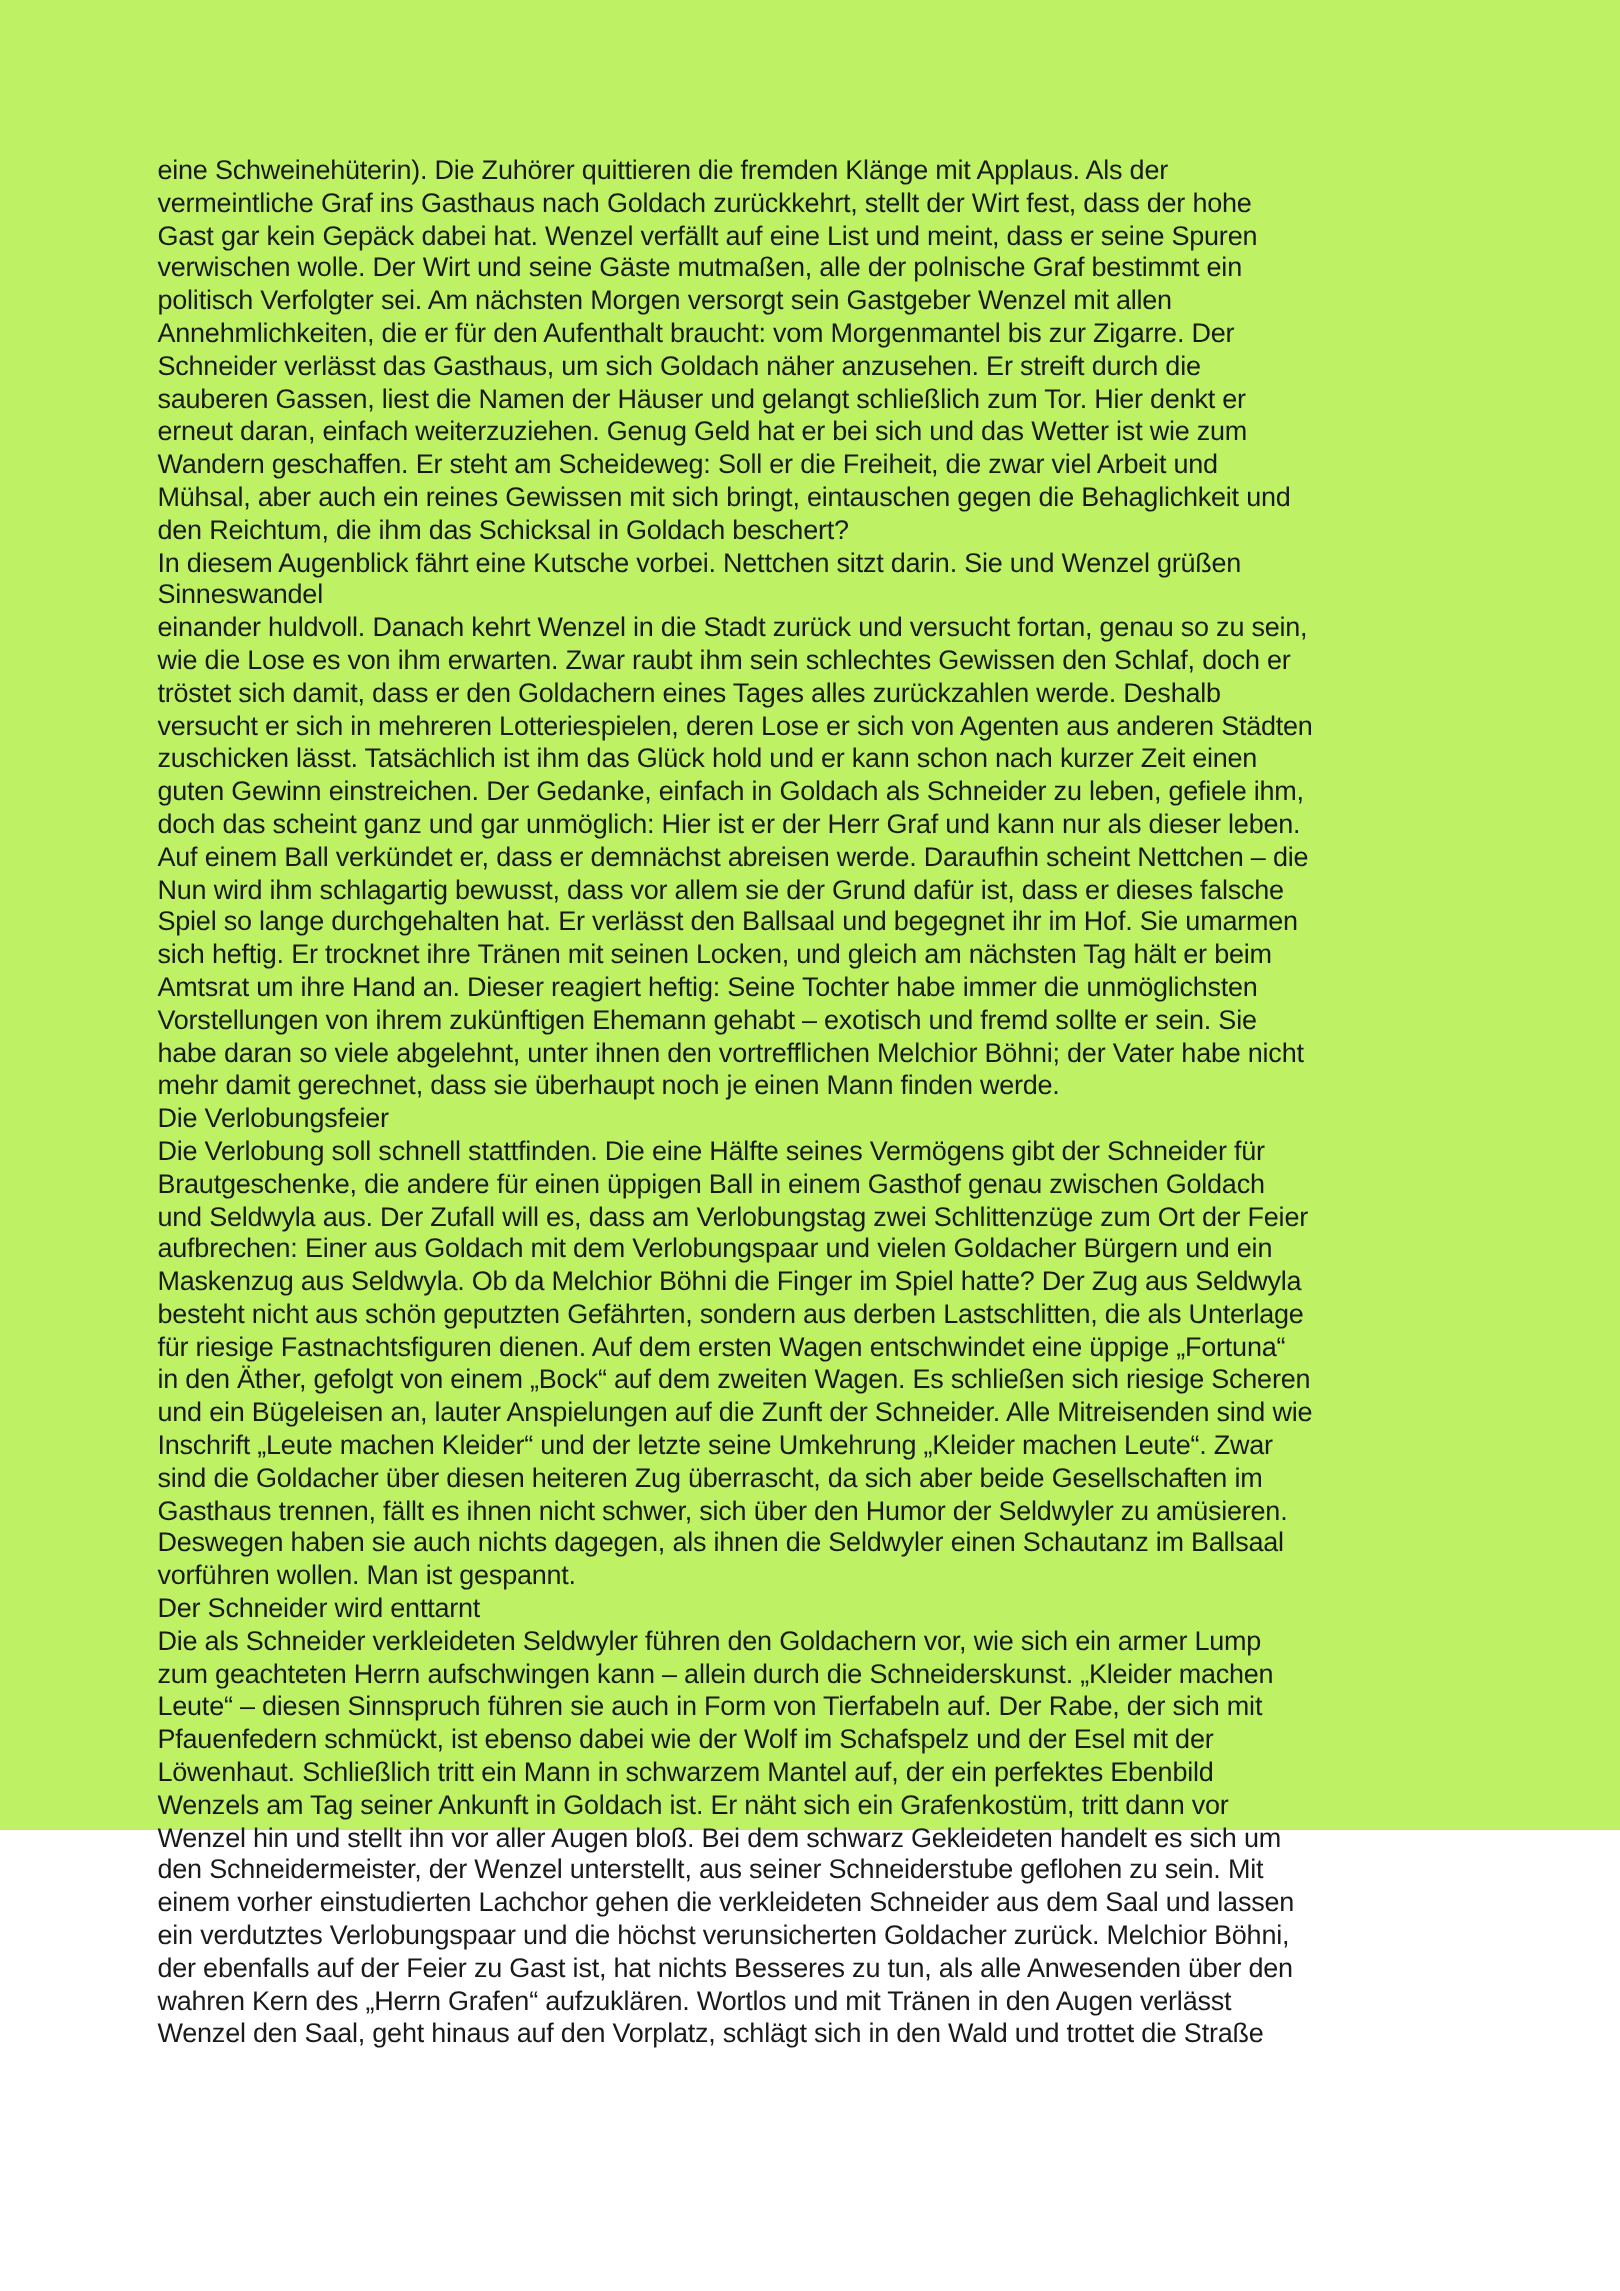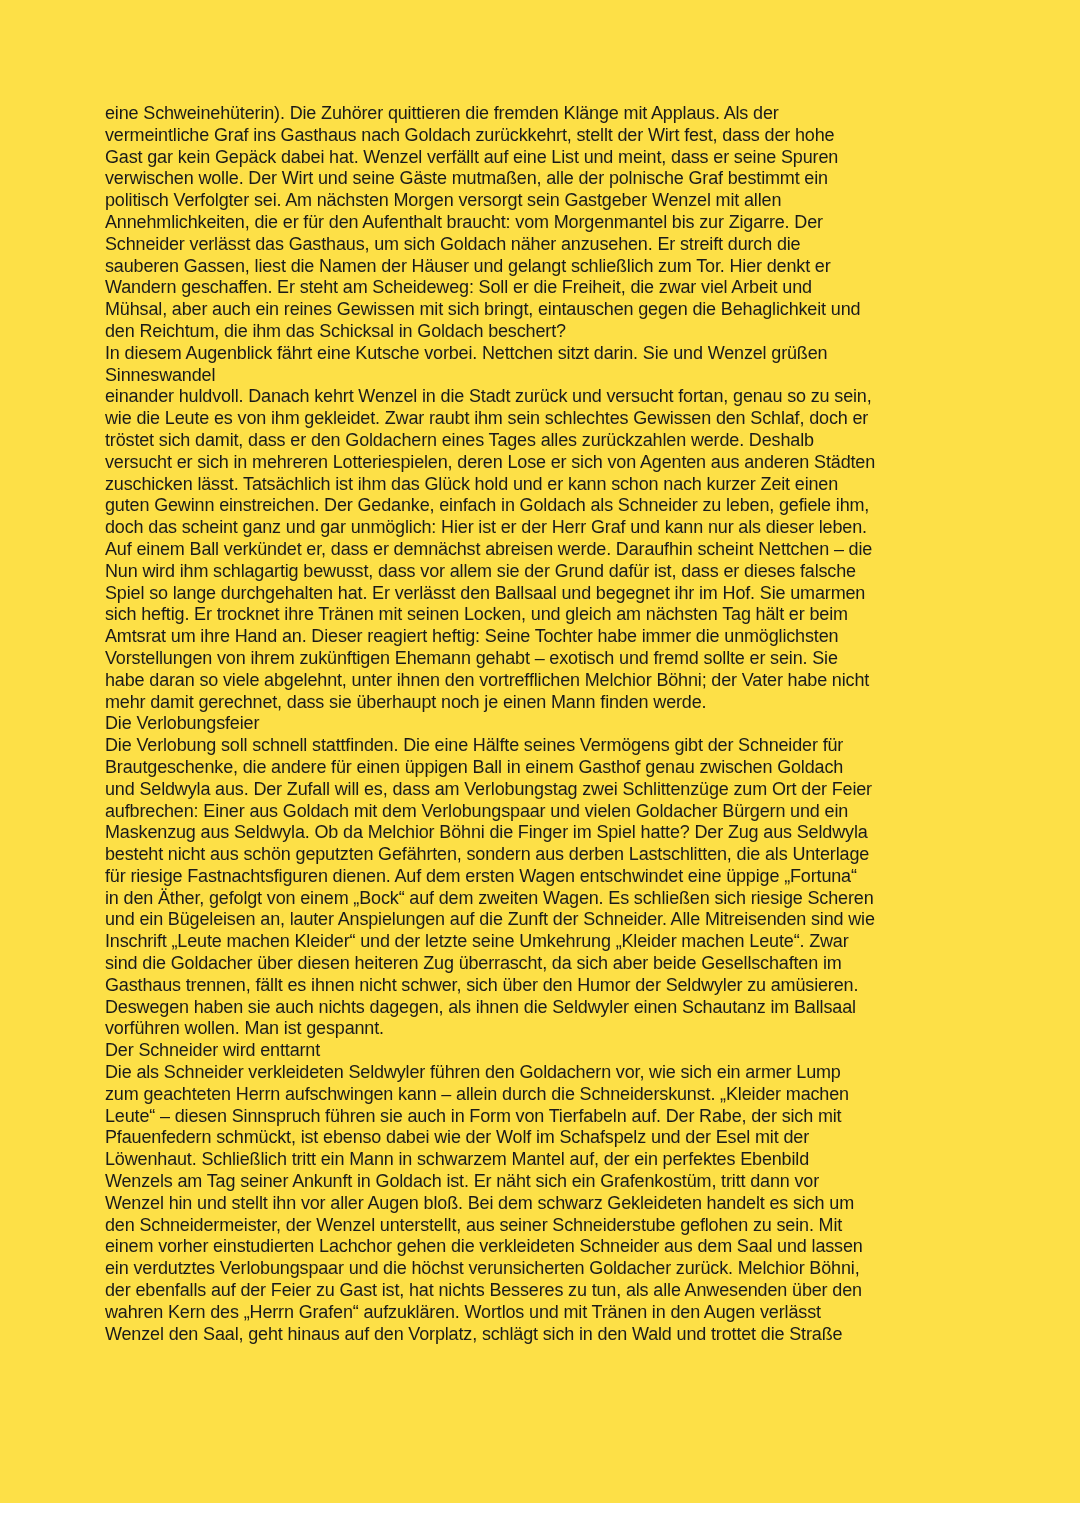--- a/index.html
+++ b/index.html
@@ -9,22 +9,22 @@
   body {
     width: 1080px;
     height: 1527px;
     background: #ffffff;
     overflow: hidden;
     font-family: "Liberation Sans", sans-serif;
   }
   .page {
     position: relative;
     width: 1080px;
-    height: 1503px;
-    background: #fde047;
+    height: 1220px;
+    background: #bef264;
   }
   .text-block {
     position: absolute;
     left: 105px;
     top: 103px;
     width: 900px;
     color: #1a1a1a;
     font-size: 18px;
     line-height: 21.8px;
     letter-spacing: -0.15px;
@@ -41,27 +41,28 @@
 <div class="page">
   <div class="text-block" id="text-block">
       <div class="text-line">eine Schweinehüterin). Die Zuhörer quittieren die fremden Klänge mit Applaus. Als der</div>
       <div class="text-line">vermeintliche Graf ins Gasthaus nach Goldach zurückkehrt, stellt der Wirt fest, dass der hohe</div>
       <div class="text-line">Gast gar kein Gepäck dabei hat. Wenzel verfällt auf eine List und meint, dass er seine Spuren</div>
       <div class="text-line">verwischen wolle. Der Wirt und seine Gäste mutmaßen, alle der polnische Graf bestimmt ein</div>
       <div class="text-line">politisch Verfolgter sei. Am nächsten Morgen versorgt sein Gastgeber Wenzel mit allen</div>
       <div class="text-line">Annehmlichkeiten, die er für den Aufenthalt braucht: vom Morgenmantel bis zur Zigarre. Der</div>
       <div class="text-line">Schneider verlässt das Gasthaus, um sich Goldach näher anzusehen. Er streift durch die</div>
       <div class="text-line">sauberen Gassen, liest die Namen der Häuser und gelangt schließlich zum Tor. Hier denkt er</div>
+      <div class="text-line">erneut daran, einfach weiterzuziehen. Genug Geld hat er bei sich und das Wetter ist wie zum</div>
       <div class="text-line">Wandern geschaffen. Er steht am Scheideweg: Soll er die Freiheit, die zwar viel Arbeit und</div>
       <div class="text-line">Mühsal, aber auch ein reines Gewissen mit sich bringt, eintauschen gegen die Behaglichkeit und</div>
       <div class="text-line">den Reichtum, die ihm das Schicksal in Goldach beschert?</div>
       <div class="text-line">In diesem Augenblick fährt eine Kutsche vorbei. Nettchen sitzt darin. Sie und Wenzel grüßen</div>
       <div class="text-line">Sinneswandel</div>
       <div class="text-line">einander huldvoll. Danach kehrt Wenzel in die Stadt zurück und versucht fortan, genau so zu sein,</div>
-      <div class="text-line">wie die Leute es von ihm gekleidet. Zwar raubt ihm sein schlechtes Gewissen den Schlaf, doch er</div>
+      <div class="text-line">wie die Lose es von ihm erwarten. Zwar raubt ihm sein schlechtes Gewissen den Schlaf, doch er</div>
       <div class="text-line">tröstet sich damit, dass er den Goldachern eines Tages alles zurückzahlen werde. Deshalb</div>
       <div class="text-line">versucht er sich in mehreren Lotteriespielen, deren Lose er sich von Agenten aus anderen Städten</div>
       <div class="text-line">zuschicken lässt. Tatsächlich ist ihm das Glück hold und er kann schon nach kurzer Zeit einen</div>
       <div class="text-line">guten Gewinn einstreichen. Der Gedanke, einfach in Goldach als Schneider zu leben, gefiele ihm,</div>
       <div class="text-line">doch das scheint ganz und gar unmöglich: Hier ist er der Herr Graf und kann nur als dieser leben.</div>
       <div class="text-line">Auf einem Ball verkündet er, dass er demnächst abreisen werde. Daraufhin scheint Nettchen – die</div>
       <div class="text-line">Nun wird ihm schlagartig bewusst, dass vor allem sie der Grund dafür ist, dass er dieses falsche</div>
       <div class="text-line">Spiel so lange durchgehalten hat. Er verlässt den Ballsaal und begegnet ihr im Hof. Sie umarmen</div>
       <div class="text-line">sich heftig. Er trocknet ihre Tränen mit seinen Locken, und gleich am nächsten Tag hält er beim</div>
       <div class="text-line">Amtsrat um ihre Hand an. Dieser reagiert heftig: Seine Tochter habe immer die unmöglichsten</div>

